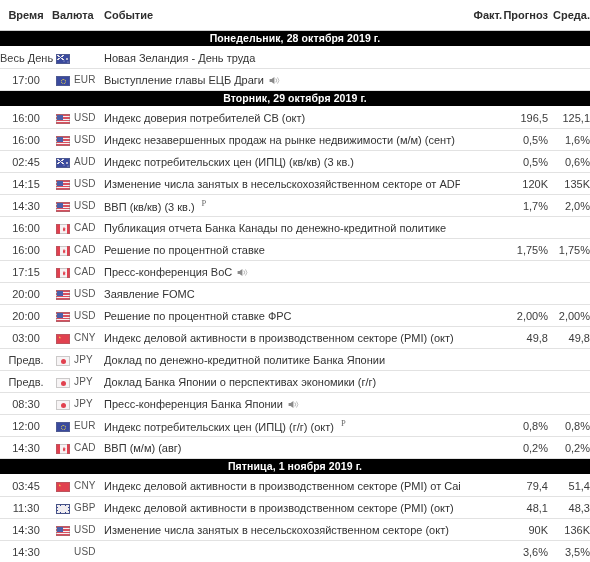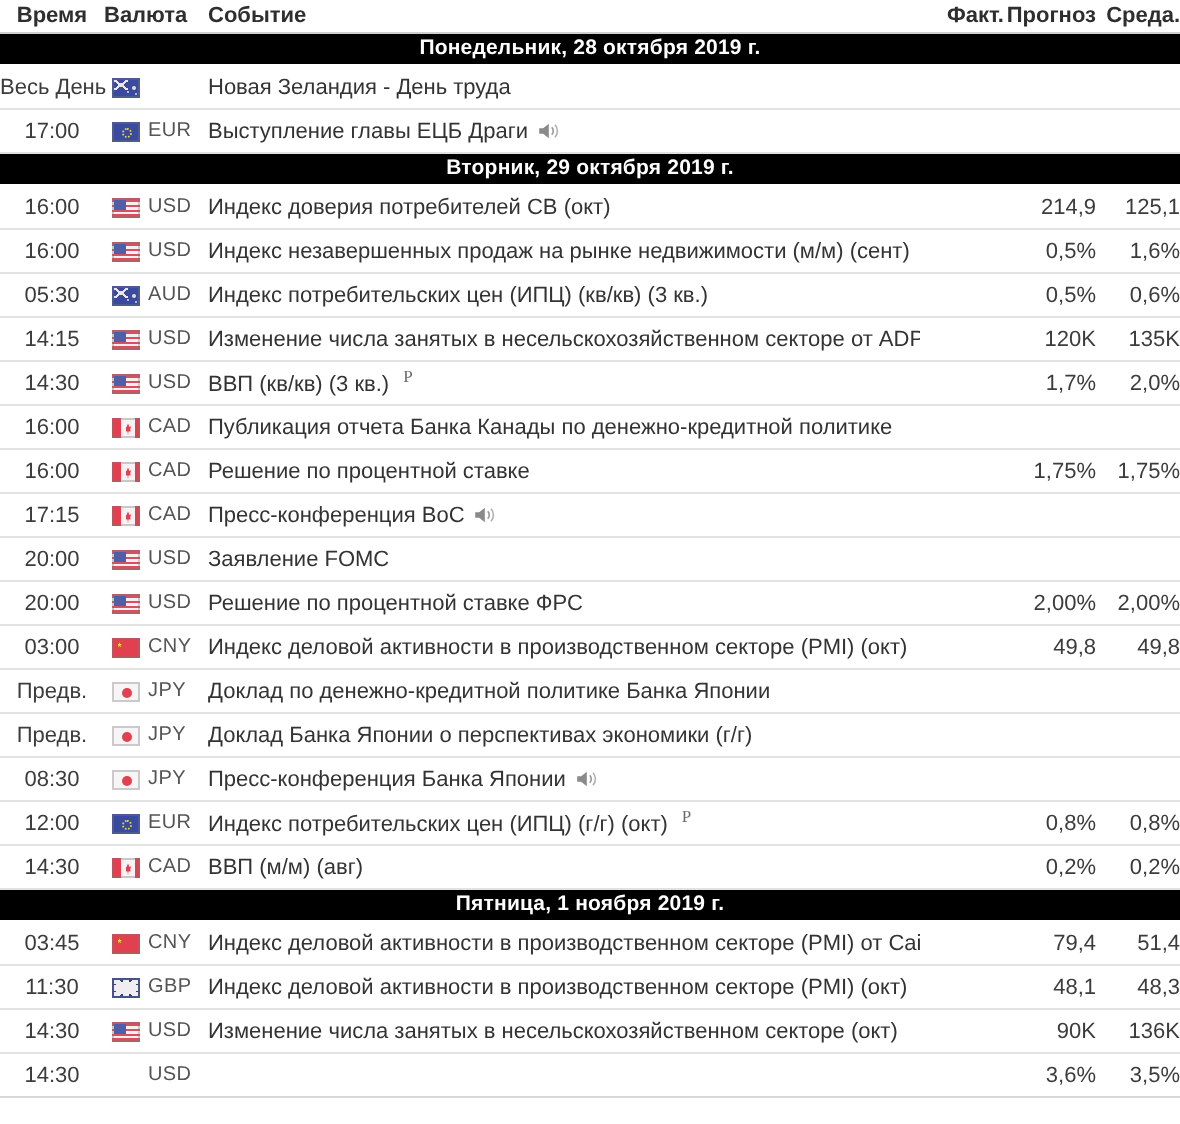--- a/index.html
+++ b/index.html
@@ -29,21 +29,21 @@
   .col-time  { width: 52px; }
   .col-flag  { width: 22px; }
   .col-cur   { width: 30px; }
   .col-event { width: 356px; }
   .col-act   { width: 42px; }
   .col-fore  { width: 46px; }
   .col-prev  { width: 42px; }
 
   
   thead th {
-    height: 16px;
+    height: 30px;
     font-size: 11px;
     font-weight: bold;
     color: #2e2e2e;
     border-bottom: 1px solid #cfcfcf;
     background: #ffffff;
     white-space: nowrap;
     vertical-align: middle;
   }
   th.h-time   { text-align: center; }
   th.h-cur    { text-align: left; padding-left: 2px; }
@@ -294,34 +294,34 @@
       </tr>
       <tr class="date-row">
         <td colspan="7">Вторник, 29 октября 2019 г.</td>
       </tr>
       <tr class="ev-row">
         <td class="c-time">16:00</td>
         <td class="c-flag"><span class="flag flag-usd"></span></td>
         <td class="c-cur">USD</td>
         <td class="c-event"><span>Индекс доверия потребителей СВ (окт)</span></td>
         <td class="c-num"></td>
-        <td class="c-num">214,9</td>
+        <td class="c-num">196,5</td>
         <td class="c-num">125,1</td>
       </tr>
       <tr class="ev-row">
         <td class="c-time">16:00</td>
         <td class="c-flag"><span class="flag flag-usd"></span></td>
         <td class="c-cur">USD</td>
         <td class="c-event"><span>Индекс незавершенных продаж на рынке недвижимости (м/м) (сент)</span></td>
         <td class="c-num"></td>
         <td class="c-num">0,5%</td>
         <td class="c-num">1,6%</td>
       </tr>
       <tr class="ev-row">
-        <td class="c-time">05:30</td>
+        <td class="c-time">02:45</td>
         <td class="c-flag"><span class="flag flag-aud"></span></td>
         <td class="c-cur">AUD</td>
         <td class="c-event"><span>Индекс потребительских цен (ИПЦ) (кв/кв) (3 кв.)</span></td>
         <td class="c-num"></td>
         <td class="c-num">0,5%</td>
         <td class="c-num">0,6%</td>
       </tr>
       <tr class="ev-row">
         <td class="c-time">14:15</td>
         <td class="c-flag"><span class="flag flag-usd"></span></td>

